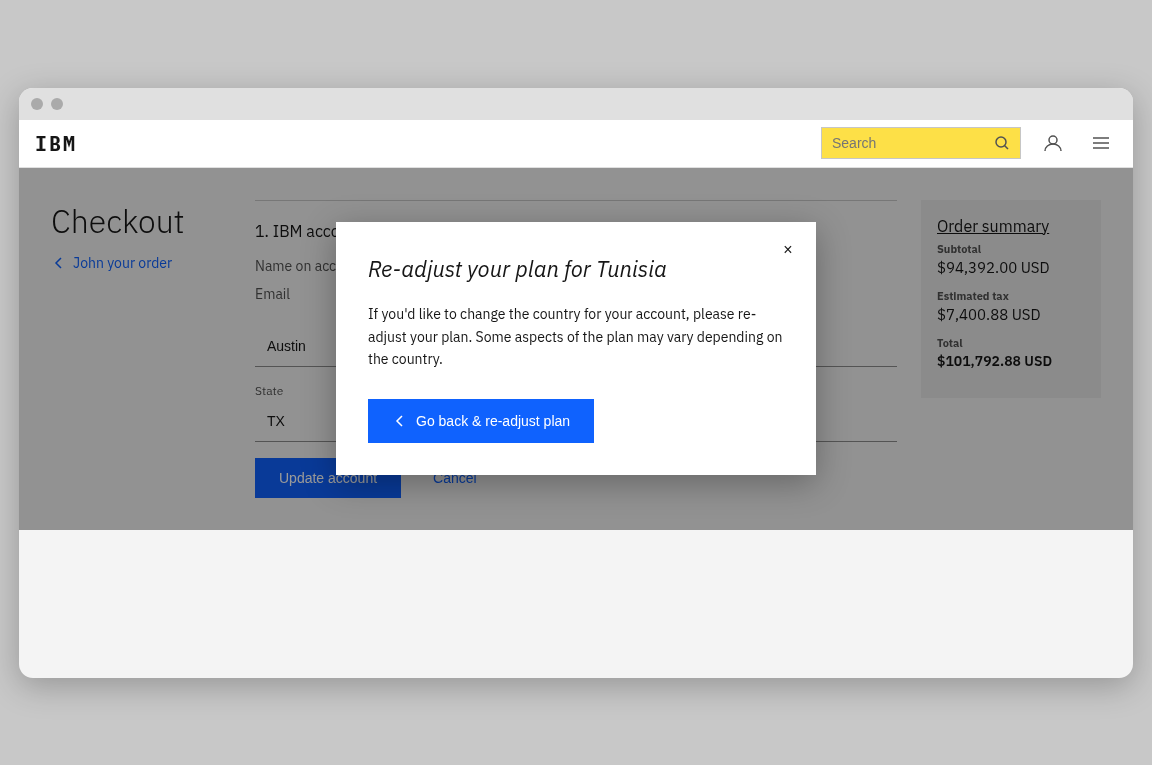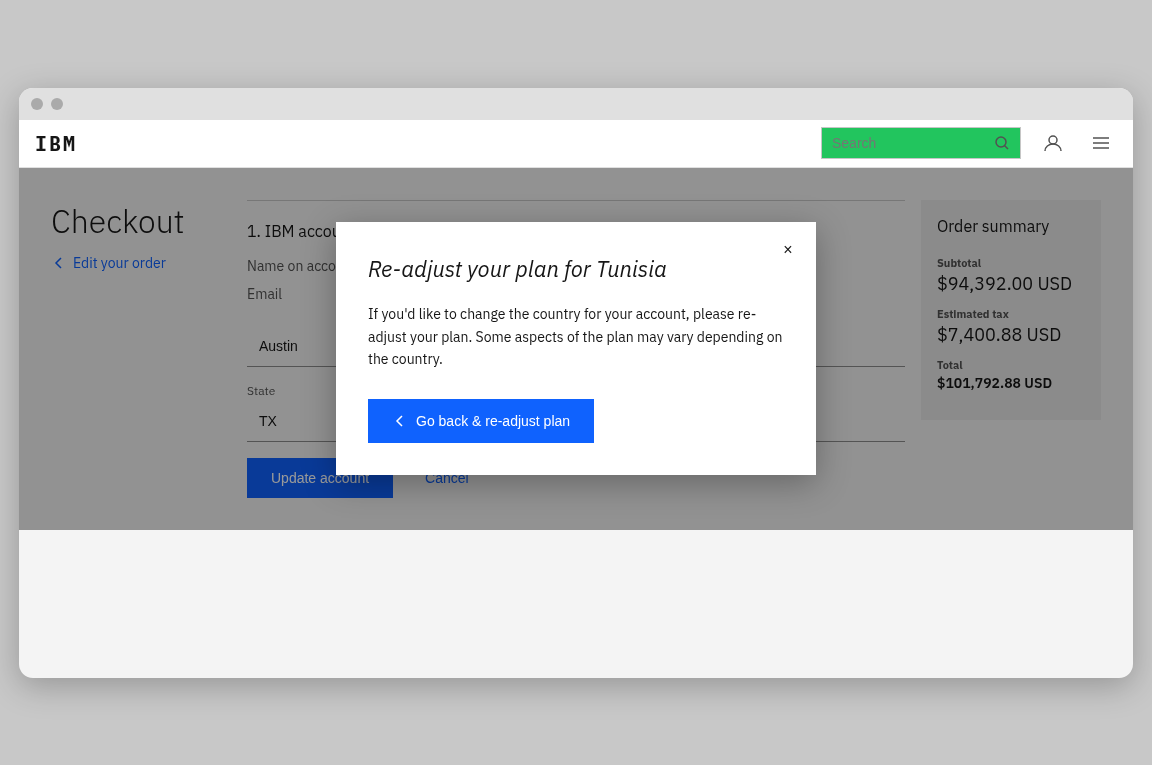--- a/index.html
+++ b/index.html
@@ -58,21 +58,21 @@
       font-family: 'IBM Plex Mono', monospace;
       flex-shrink: 0;
     }
 
     .navbar-spacer { flex: 1; }
 
     .search-bar {
       display: flex;
       align-items: center;
       border: 1px solid #c6c6c6;
-      background: #22c55e;
+      background: #fde047;
       height: 32px;
       padding: 0 10px;
       gap: 8px;
       width: 200px;
     }
 
     .search-bar input {
       border: none;
       background: transparent;
       outline: none;
@@ -93,21 +93,21 @@
       align-items: center;
       justify-content: center;
       cursor: pointer;
       color: #525252;
     }
 
     
     .content-area {
       display: flex;
       padding: 32px 32px 32px 32px;
-      gap: 16px;
+      gap: 24px;
       position: relative;
     }
 
     .left-panel {
       width: 180px;
       flex-shrink: 0;
     }
 
     .page-title {
       font-size: 32px;
@@ -262,36 +262,37 @@
       background: #e8e8e8;
       padding: 16px;
       height: fit-content;
       border-radius: 0;
     }
 
     .summary-title {
       font-size: 16px;
       font-weight: 400;
       color: #161616;
-      margin-bottom: 20px;
+      margin-bottom: 6px;
+      text-decoration: underline;
     }
 
     .summary-row {
       margin-bottom: 12px;
     }
 
     .summary-label {
       font-size: 11px;
       color: #525252;
       margin-bottom: 2px;
       font-weight: bold;
     }
 
     .summary-value {
-      font-size: 18px;
+      font-size: 15px;
       color: #161616;
     }
 
     .summary-value.total {
       font-size: 14px;
       font-weight: 600;
     }
 
     
     .modal-overlay {
@@ -392,21 +393,21 @@
   </div>
 
   <div class="content-area">
 
     <div class="left-panel">
       <h1 class="page-title">Checkout</h1>
       <a class="edit-order-link">
         <svg width="16" height="16" viewBox="0 0 16 16" fill="none">
           <path d="M10 3L5 8L10 13" stroke="#0f62fe" stroke-width="1.5"></path>
         </svg>
-        <span>Edit your order</span>
+        <span>John your order</span>
       </a>
     </div>
 
     <div class="main-panel">
       <hr class="divider">
       <div class="section-title">
         <span>1. IBM account</span>
         <span class="info-icon">i</span>
       </div>
 

